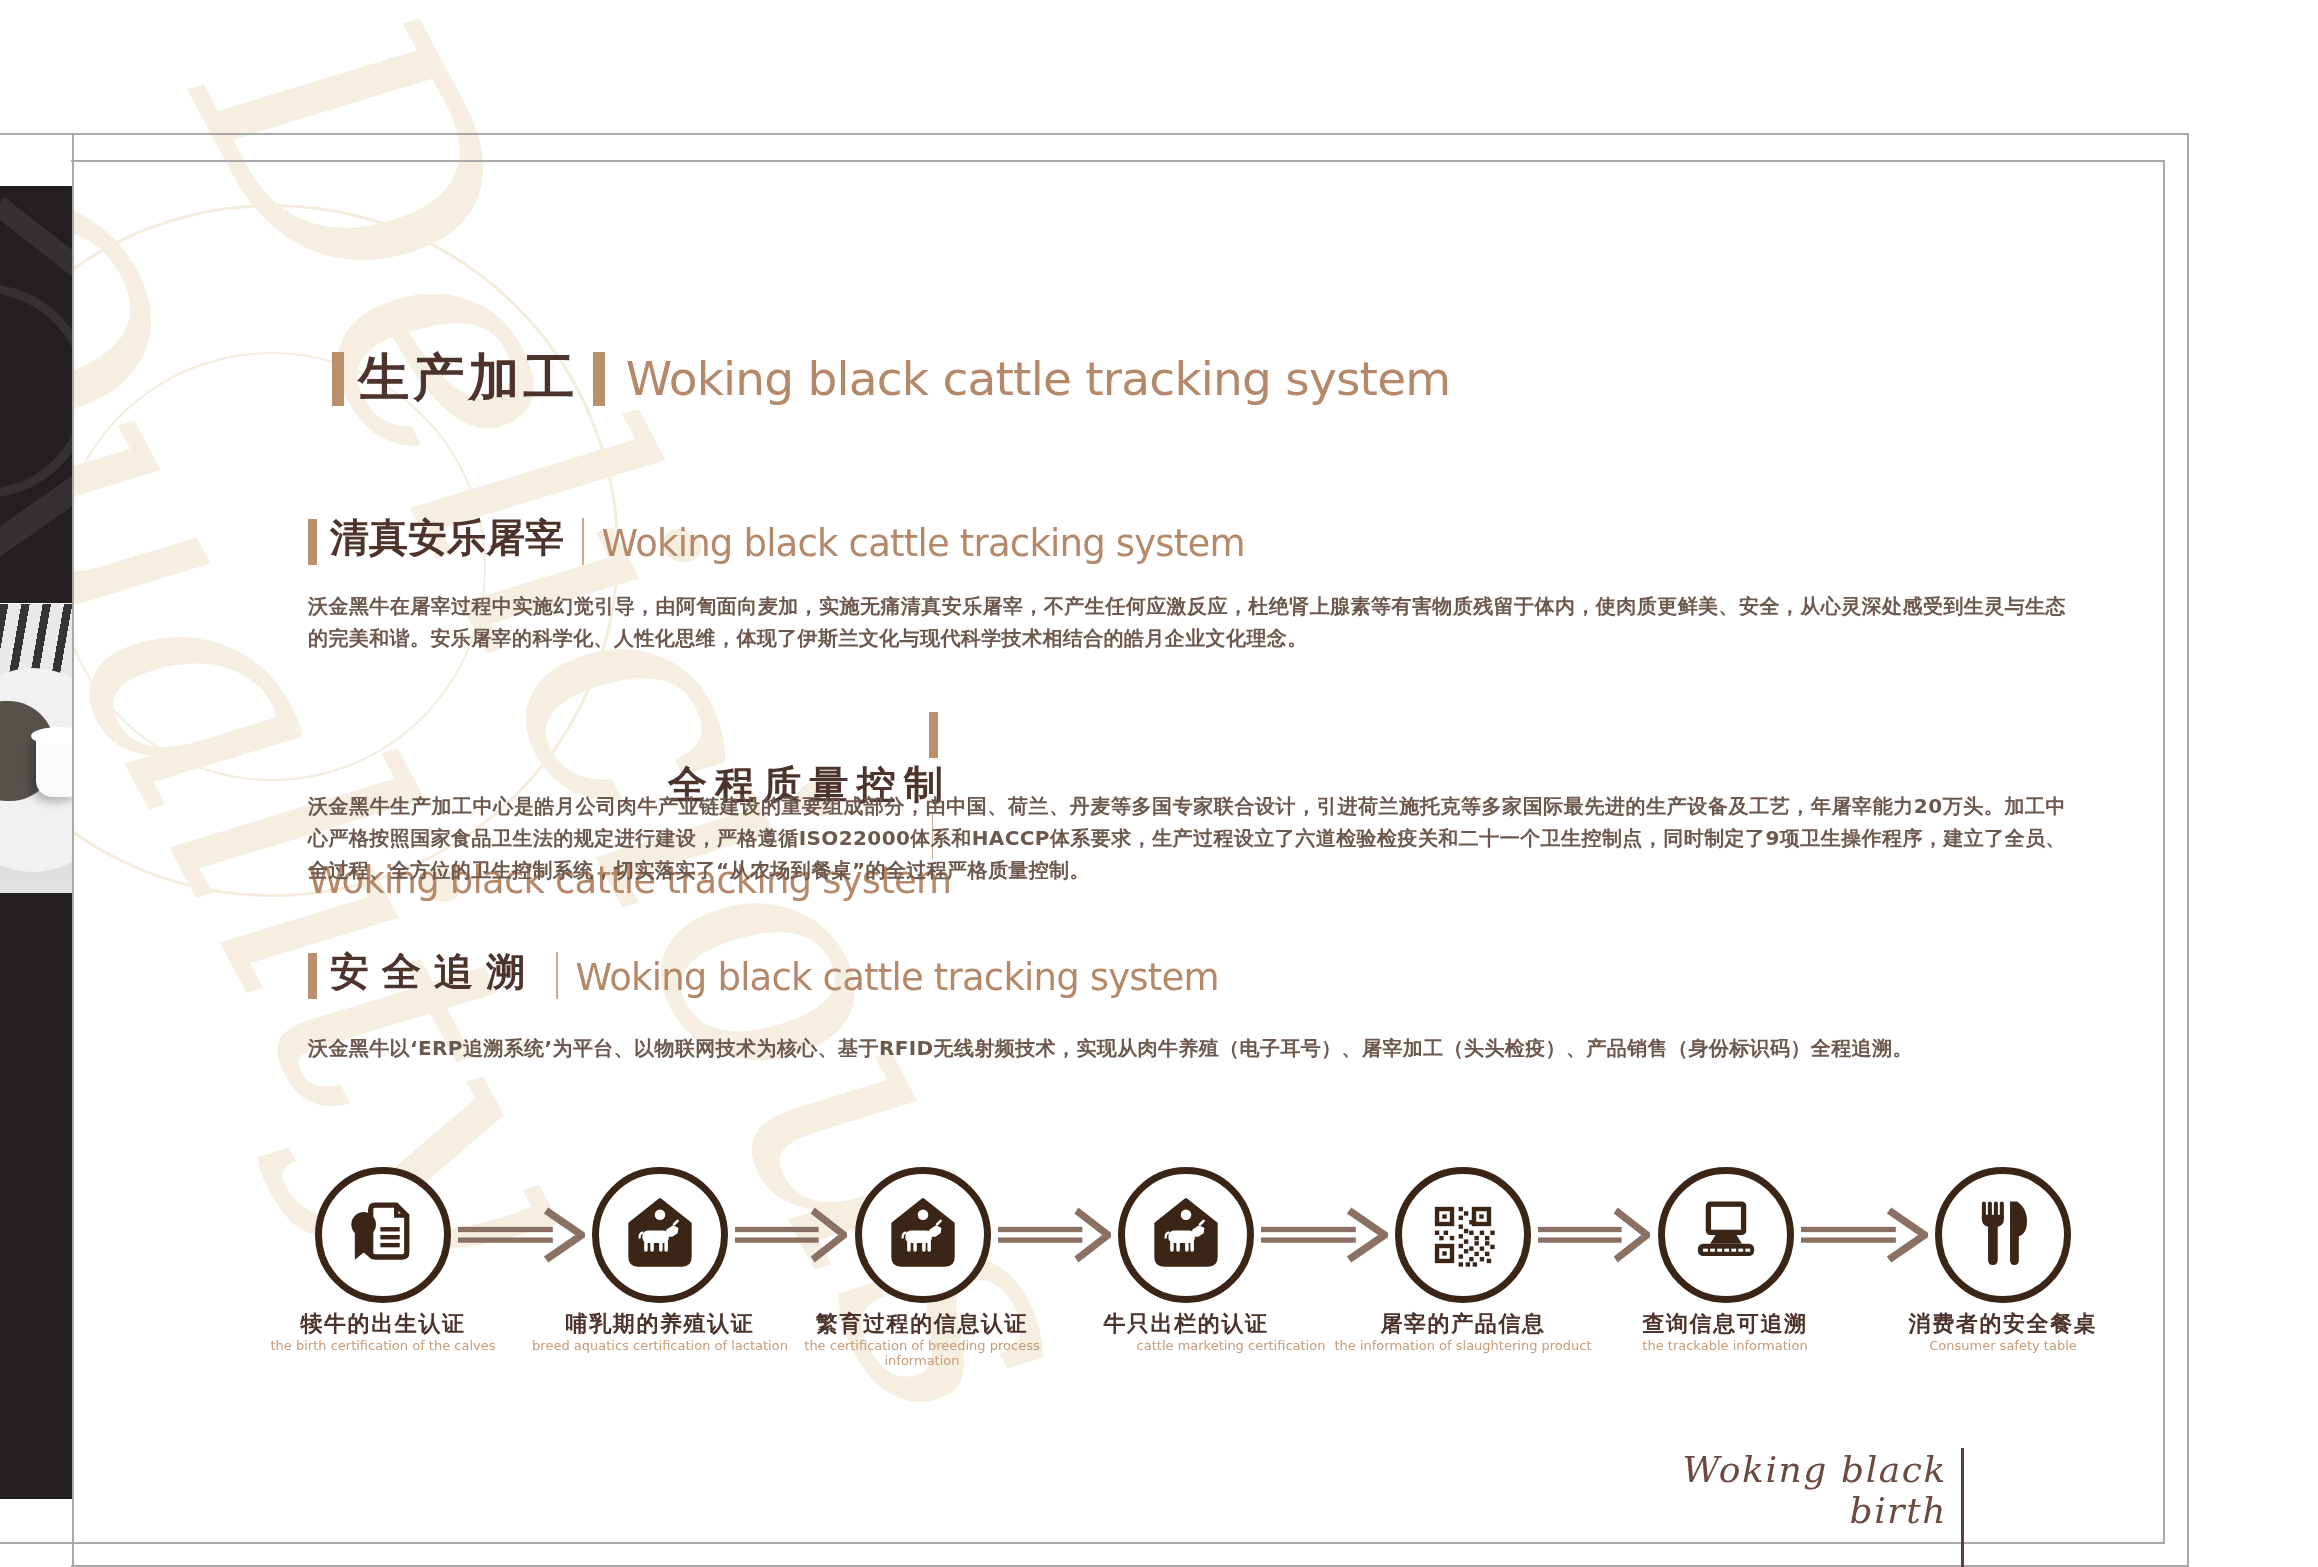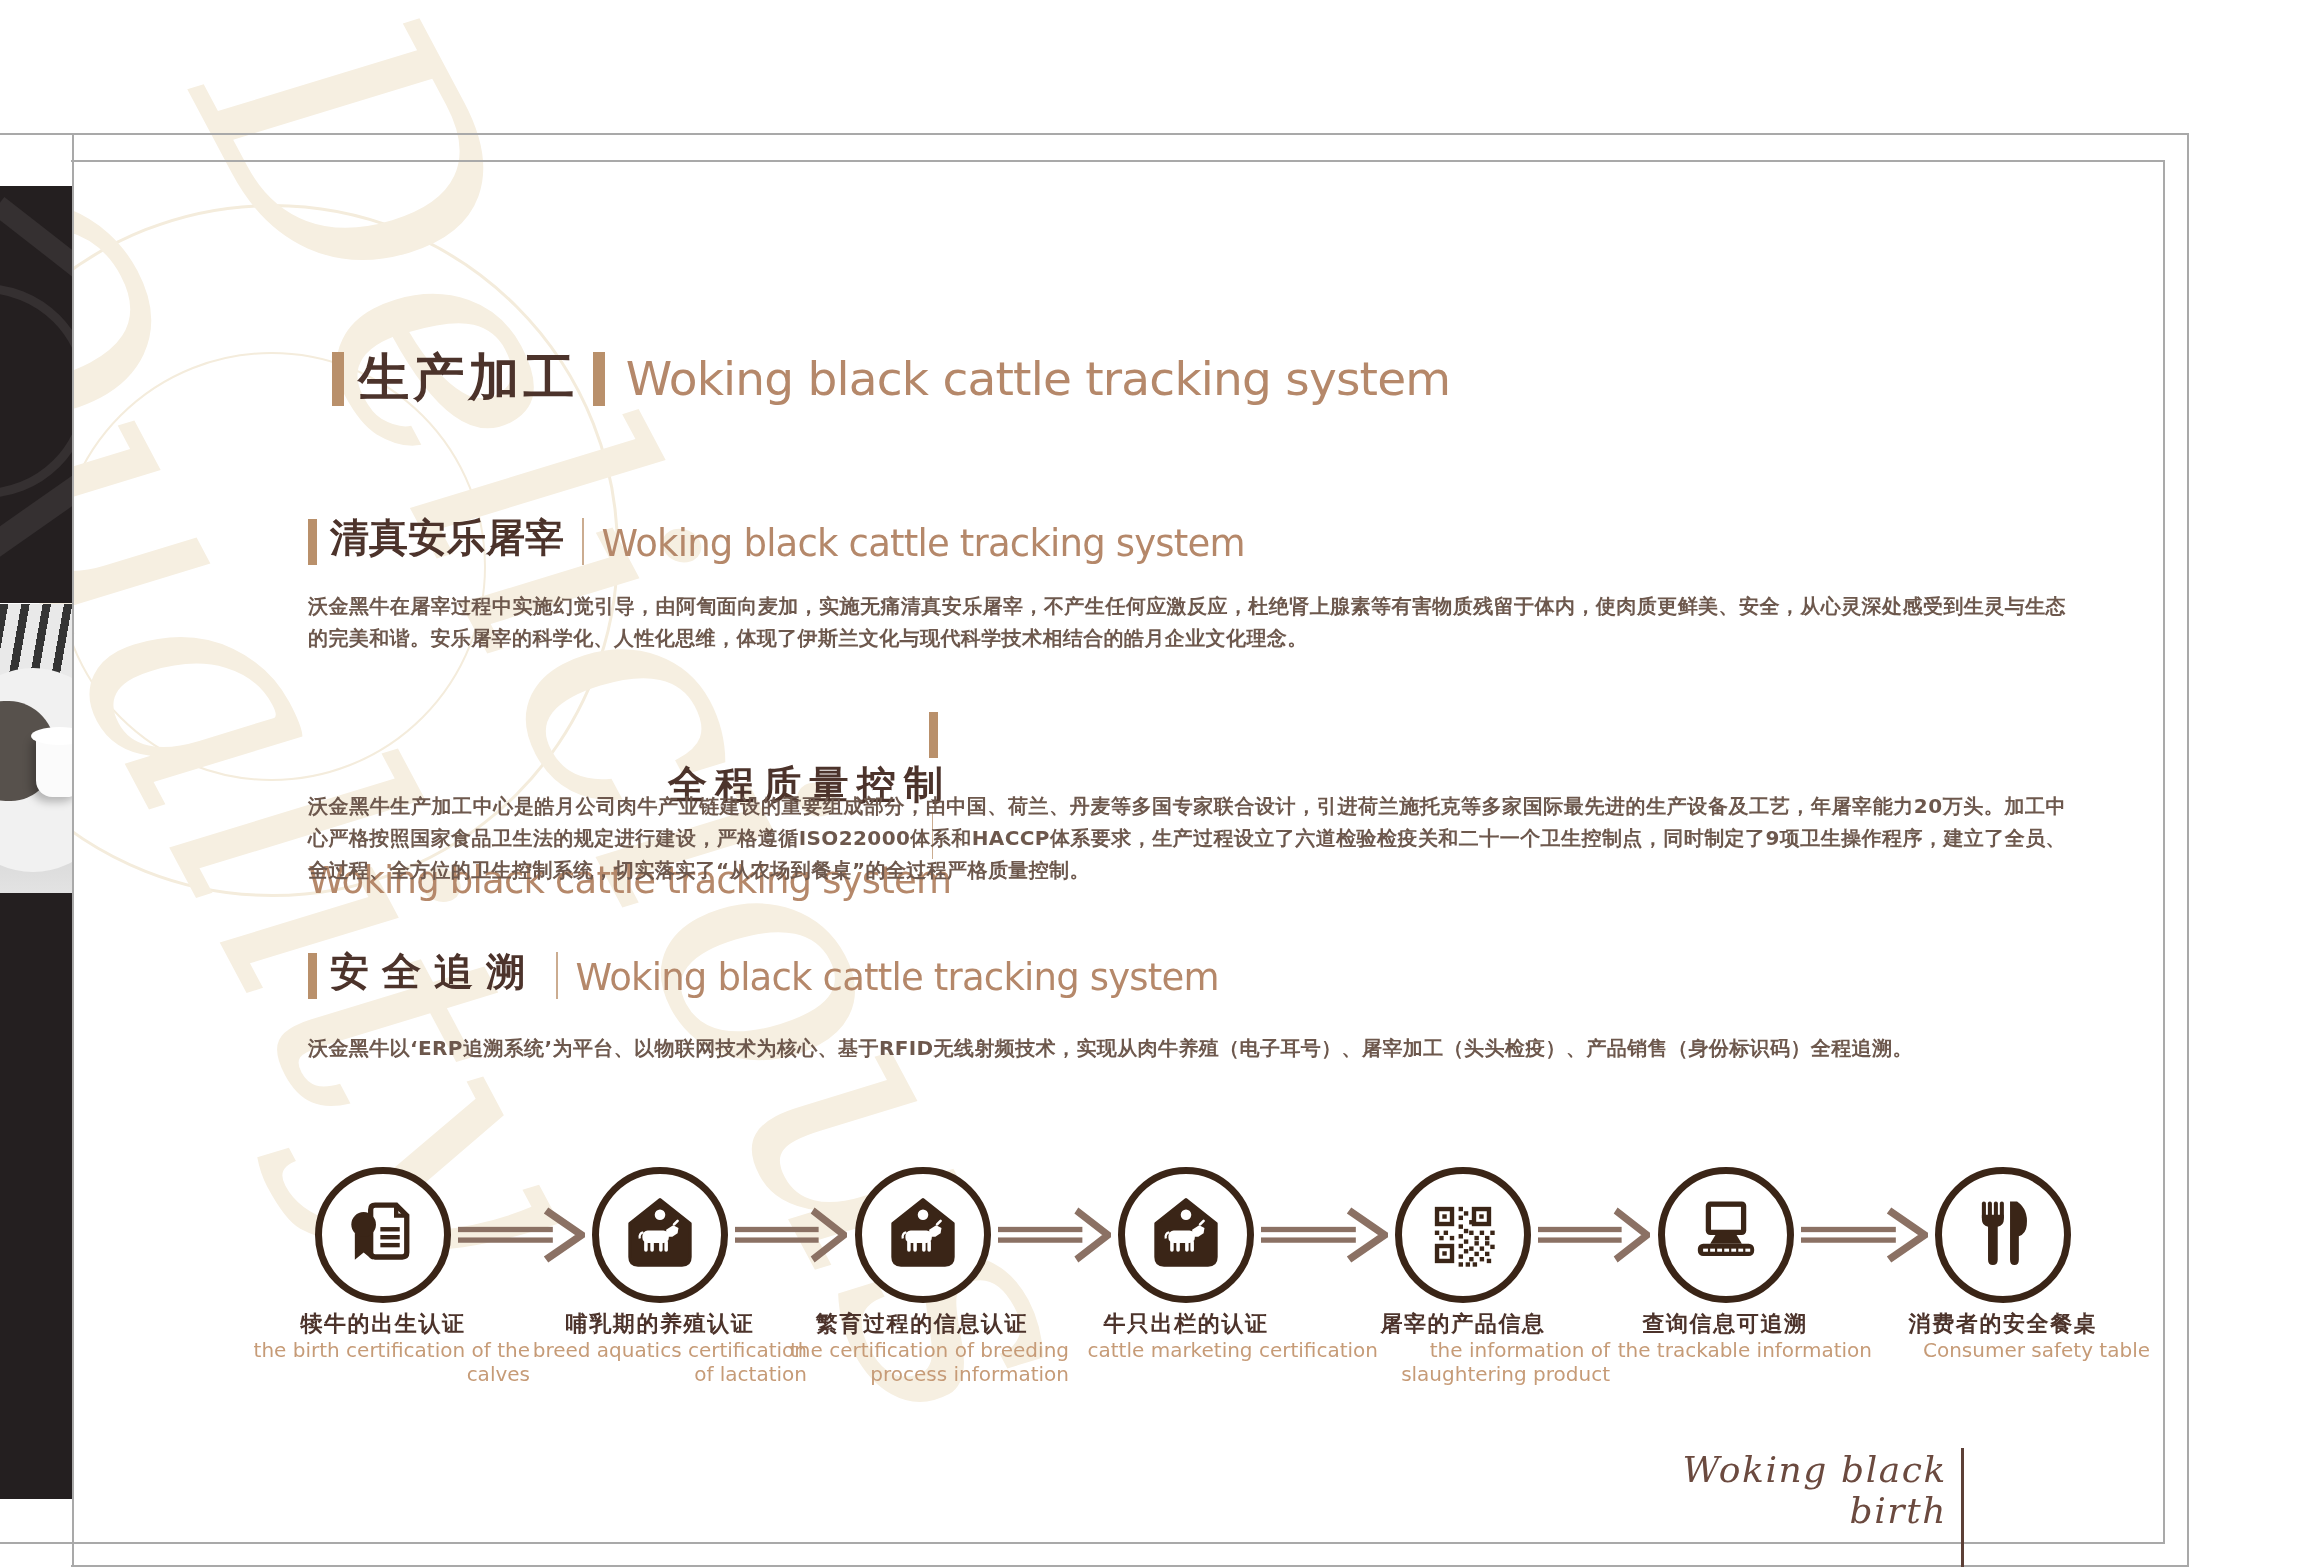--- a/index.html
+++ b/index.html
@@ -39,21 +39,21 @@
   .sec-en{font-size:37px;color:#b5886a;letter-spacing:-0.8px;white-space:nowrap;}
   .para{position:absolute;left:308px;width:1758px;font-size:20px;line-height:32px;
         color:#6d584d;font-weight:600;text-align:justify;letter-spacing:0.4px;}
   
   .flow-circle{position:absolute;top:1167px;width:136px;height:136px;box-sizing:border-box;
         border:7.4px solid #3a2517;border-radius:50%;background:#fff;
         display:flex;align-items:center;justify-content:center;}
   .flow-icon{width:88px;height:88px;color:#3a2517;}
   .flow-zh{position:absolute;top:1309px;width:294px;text-align:center;font-size:22px;
         font-weight:bold;color:#4c332b;letter-spacing:1.6px;}
-  .flow-en{position:absolute;top:1338px;width:294px;text-align:right;font-size:20px;color:#c69b77;}
+  .flow-en{position:absolute;top:1338px;width:294px;text-align:center;font-size:13px;color:#c69b77;}
   .flow-arrow{position:absolute;top:1204px;height:62px;color:#8b7164;}
   
   .brand-script{position:absolute;top:1449px;left:1636px;width:311px;text-align:right;
         font-family:"DejaVu Serif",serif;font-style:italic;font-size:36px;color:#6b4a3f;
         letter-spacing:1.6px;}
   .brand-rule{position:absolute;left:1961px;top:1448px;width:2.5px;height:119px;background:#5d4037;}
 </style>
 </head>
 <body>
 

